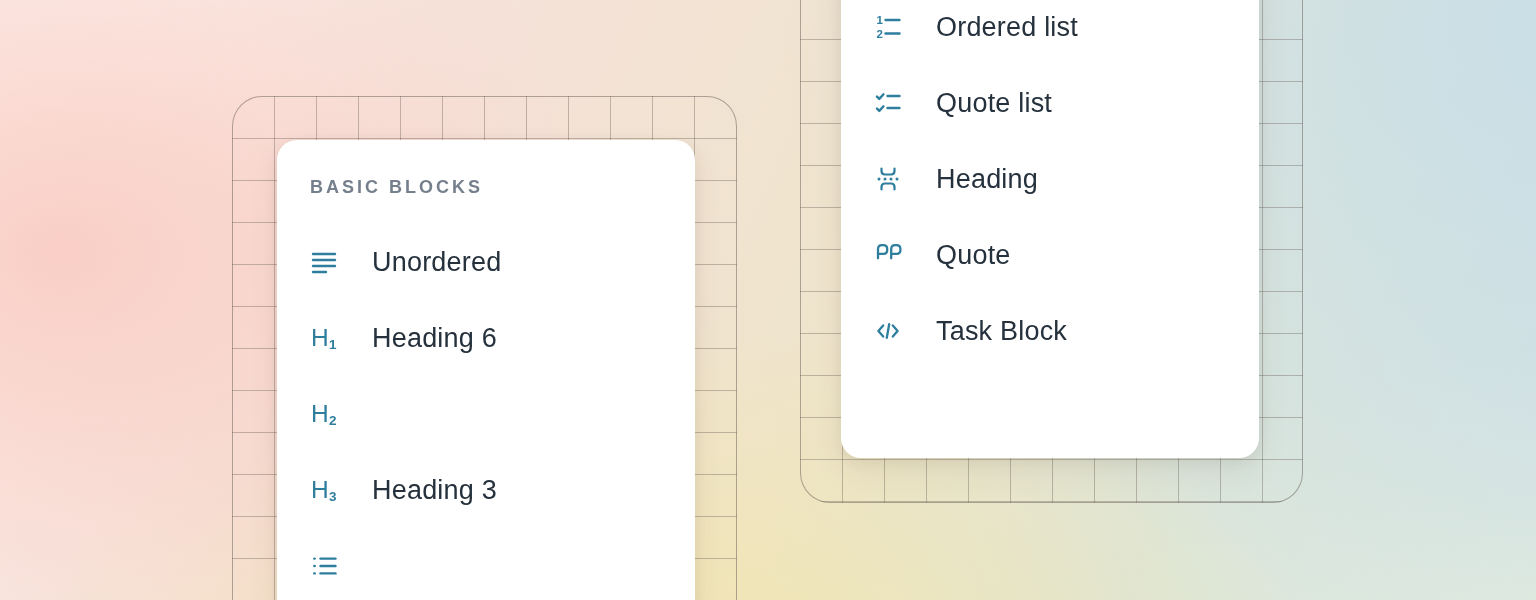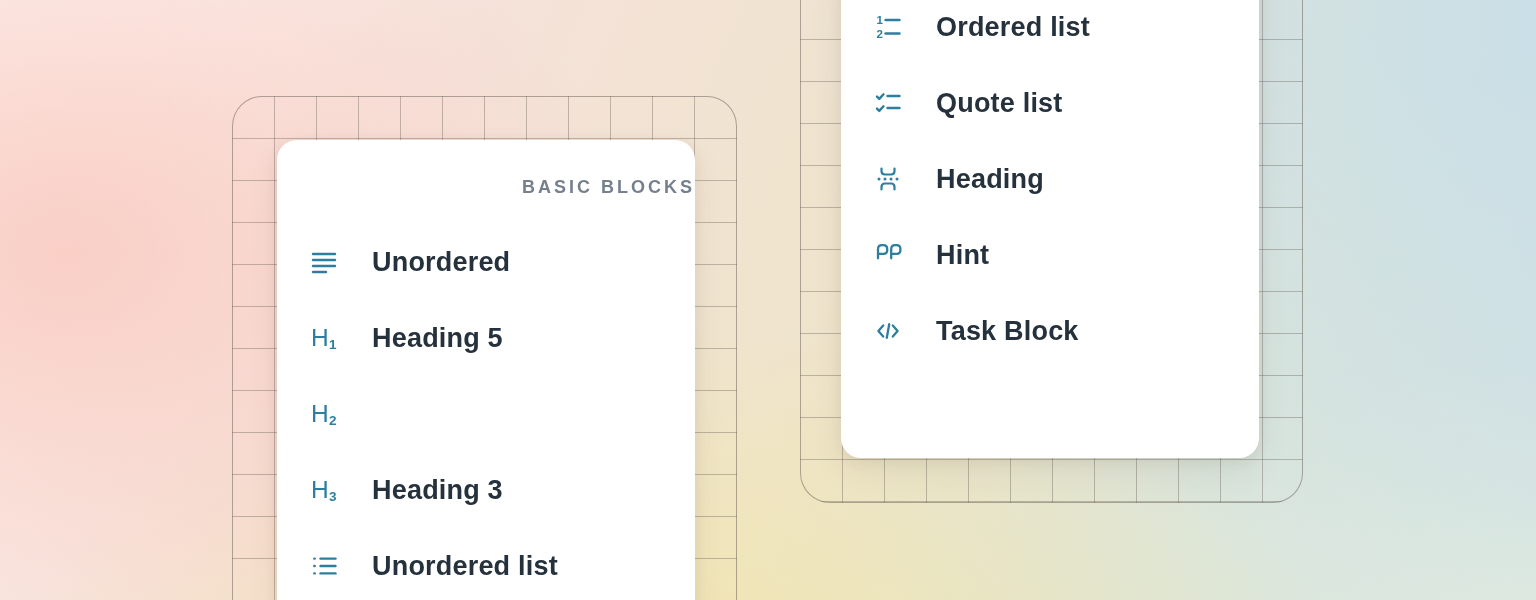--- a/index.html
+++ b/index.html
@@ -29,29 +29,29 @@
     position:absolute;
     background:#ffffff;
     border-radius:20px;
     box-shadow:0 4px 14px rgba(80,60,40,0.08), 0 14px 34px rgba(80,60,40,0.07);
   }
   #left-card {left:277px; top:140px; width:418px; height:540px; padding-top:36px; box-sizing:border-box;}
   #right-card{left:841px; top:-80px; width:418px; height:538px; padding-top:69px; box-sizing:border-box;}
   .section-header{
     margin:0 0 26px 33px;
     font-size:18px;line-height:22px;font-weight:700;
-    letter-spacing:3px;color:#76808D;text-align:right;
+    letter-spacing:3px;color:#76808D;
   }
   .menu-item{
     height:76px;display:flex;align-items:center;padding-left:32px;cursor:pointer;
   }
   .item-icon{width:30px;height:28px;flex:none;display:inline-flex;align-items:center;justify-content:center;}
   .item-icon svg{display:block;}
   .item-label{
-    margin-left:33px;font-size:27px;font-weight:700;color:#25313C;letter-spacing:0.2px;
+    margin-left:33px;font-size:27px;font-weight:400;color:#25313C;letter-spacing:0.2px;
   }
 </style>
 </head>
 <body>
 
 <div id="left-grid" class="grid-panel"></div>
 <div id="right-grid" class="grid-panel"></div>
 
 <div id="left-card" class="card">
   <h2 class="section-header">BASIC BLOCKS</h2>
@@ -70,21 +70,21 @@
     <span class="item-label">Unordered</span>
   </div>
 
   <div class="menu-item">
     <span class="item-icon">
           <svg width="30" height="28" viewBox="0 0 28 28" fill="none">
             <text x="1" y="21.5" font-size="24.5" font-family="Liberation Sans, sans-serif" fill="#2E7E9E">H</text>
         <text x="19" y="25" font-size="13.5" font-weight="bold" font-family="Liberation Sans, sans-serif" fill="#2E7E9E">1</text>
           </svg>
         </span>
-    <span class="item-label">Heading 5</span>
+    <span class="item-label">Heading 6</span>
   </div>
 
   <div class="menu-item">
     <span class="item-icon">
           <svg width="30" height="28" viewBox="0 0 28 28" fill="none">
             <text x="1" y="21.5" font-size="24.5" font-family="Liberation Sans, sans-serif" fill="#2E7E9E">H</text>
         <text x="19" y="25" font-size="13.5" font-weight="bold" font-family="Liberation Sans, sans-serif" fill="#2E7E9E">2</text>
           </svg>
         </span>
   </div>
@@ -105,21 +105,20 @@
             <g stroke="#2E7E9E" stroke-width="2.4" stroke-linecap="round" stroke-linejoin="round" fill="none">
               <path d="M4.3 6.6 h0.4"></path>
               <path d="M4.3 14 h0.4"></path>
               <path d="M4.3 21.4 h0.4"></path>
         <path d="M10.5 6.6 H25.5"></path>
               <path d="M10.5 14 H25.5"></path>
               <path d="M10.5 21.4 H25.5"></path>
             </g>
           </svg>
         </span>
-    <span class="item-label">Unordered list</span>
   </div>
 </div>
 </div>
 
 <div id="right-card" class="card">
   <div class="menu-list">
   <div class="menu-item">
     <span class="item-icon">
           <svg width="30" height="28" viewBox="0 0 28 28" fill="none">
             <text x="2.5" y="11" font-size="11.5" font-weight="bold" font-family="Liberation Sans, sans-serif" fill="#2E7E9E">1</text>
@@ -168,21 +167,21 @@
 
   <div class="menu-item">
     <span class="item-icon">
           <svg width="30" height="28" viewBox="0 0 28 28" fill="none">
             <g stroke="#2E7E9E" stroke-width="2.3" stroke-linecap="round" stroke-linejoin="round" fill="none">
               <path d="M4 17.3 V8.2 Q4 4.2 8 4.2 H9.3 Q13.2 4.2 13.2 7.9 V9.3 Q13.2 12.9 9.5 12.9 H4"></path>
         <path d="M17.2 17.3 V8.2 Q17.2 4.2 21.2 4.2 H22.5 Q26.4 4.2 26.4 7.9 V9.3 Q26.4 12.9 22.7 12.9 H17.2"></path>
             </g>
           </svg>
         </span>
-    <span class="item-label">Hint</span>
+    <span class="item-label">Quote</span>
   </div>
 
   <div class="menu-item">
     <span class="item-icon">
           <svg width="30" height="28" viewBox="0 0 28 28" fill="none">
             <g stroke="#2E7E9E" stroke-width="2.3" stroke-linecap="round" stroke-linejoin="round" fill="none">
               <path d="M9.2 8.4 L4.4 14 L9.2 19.6"></path>
         <path d="M18.8 8.4 L23.6 14 L18.8 19.6"></path>
               <path d="M15.2 7.2 L12.8 20.8"></path>
             </g>

